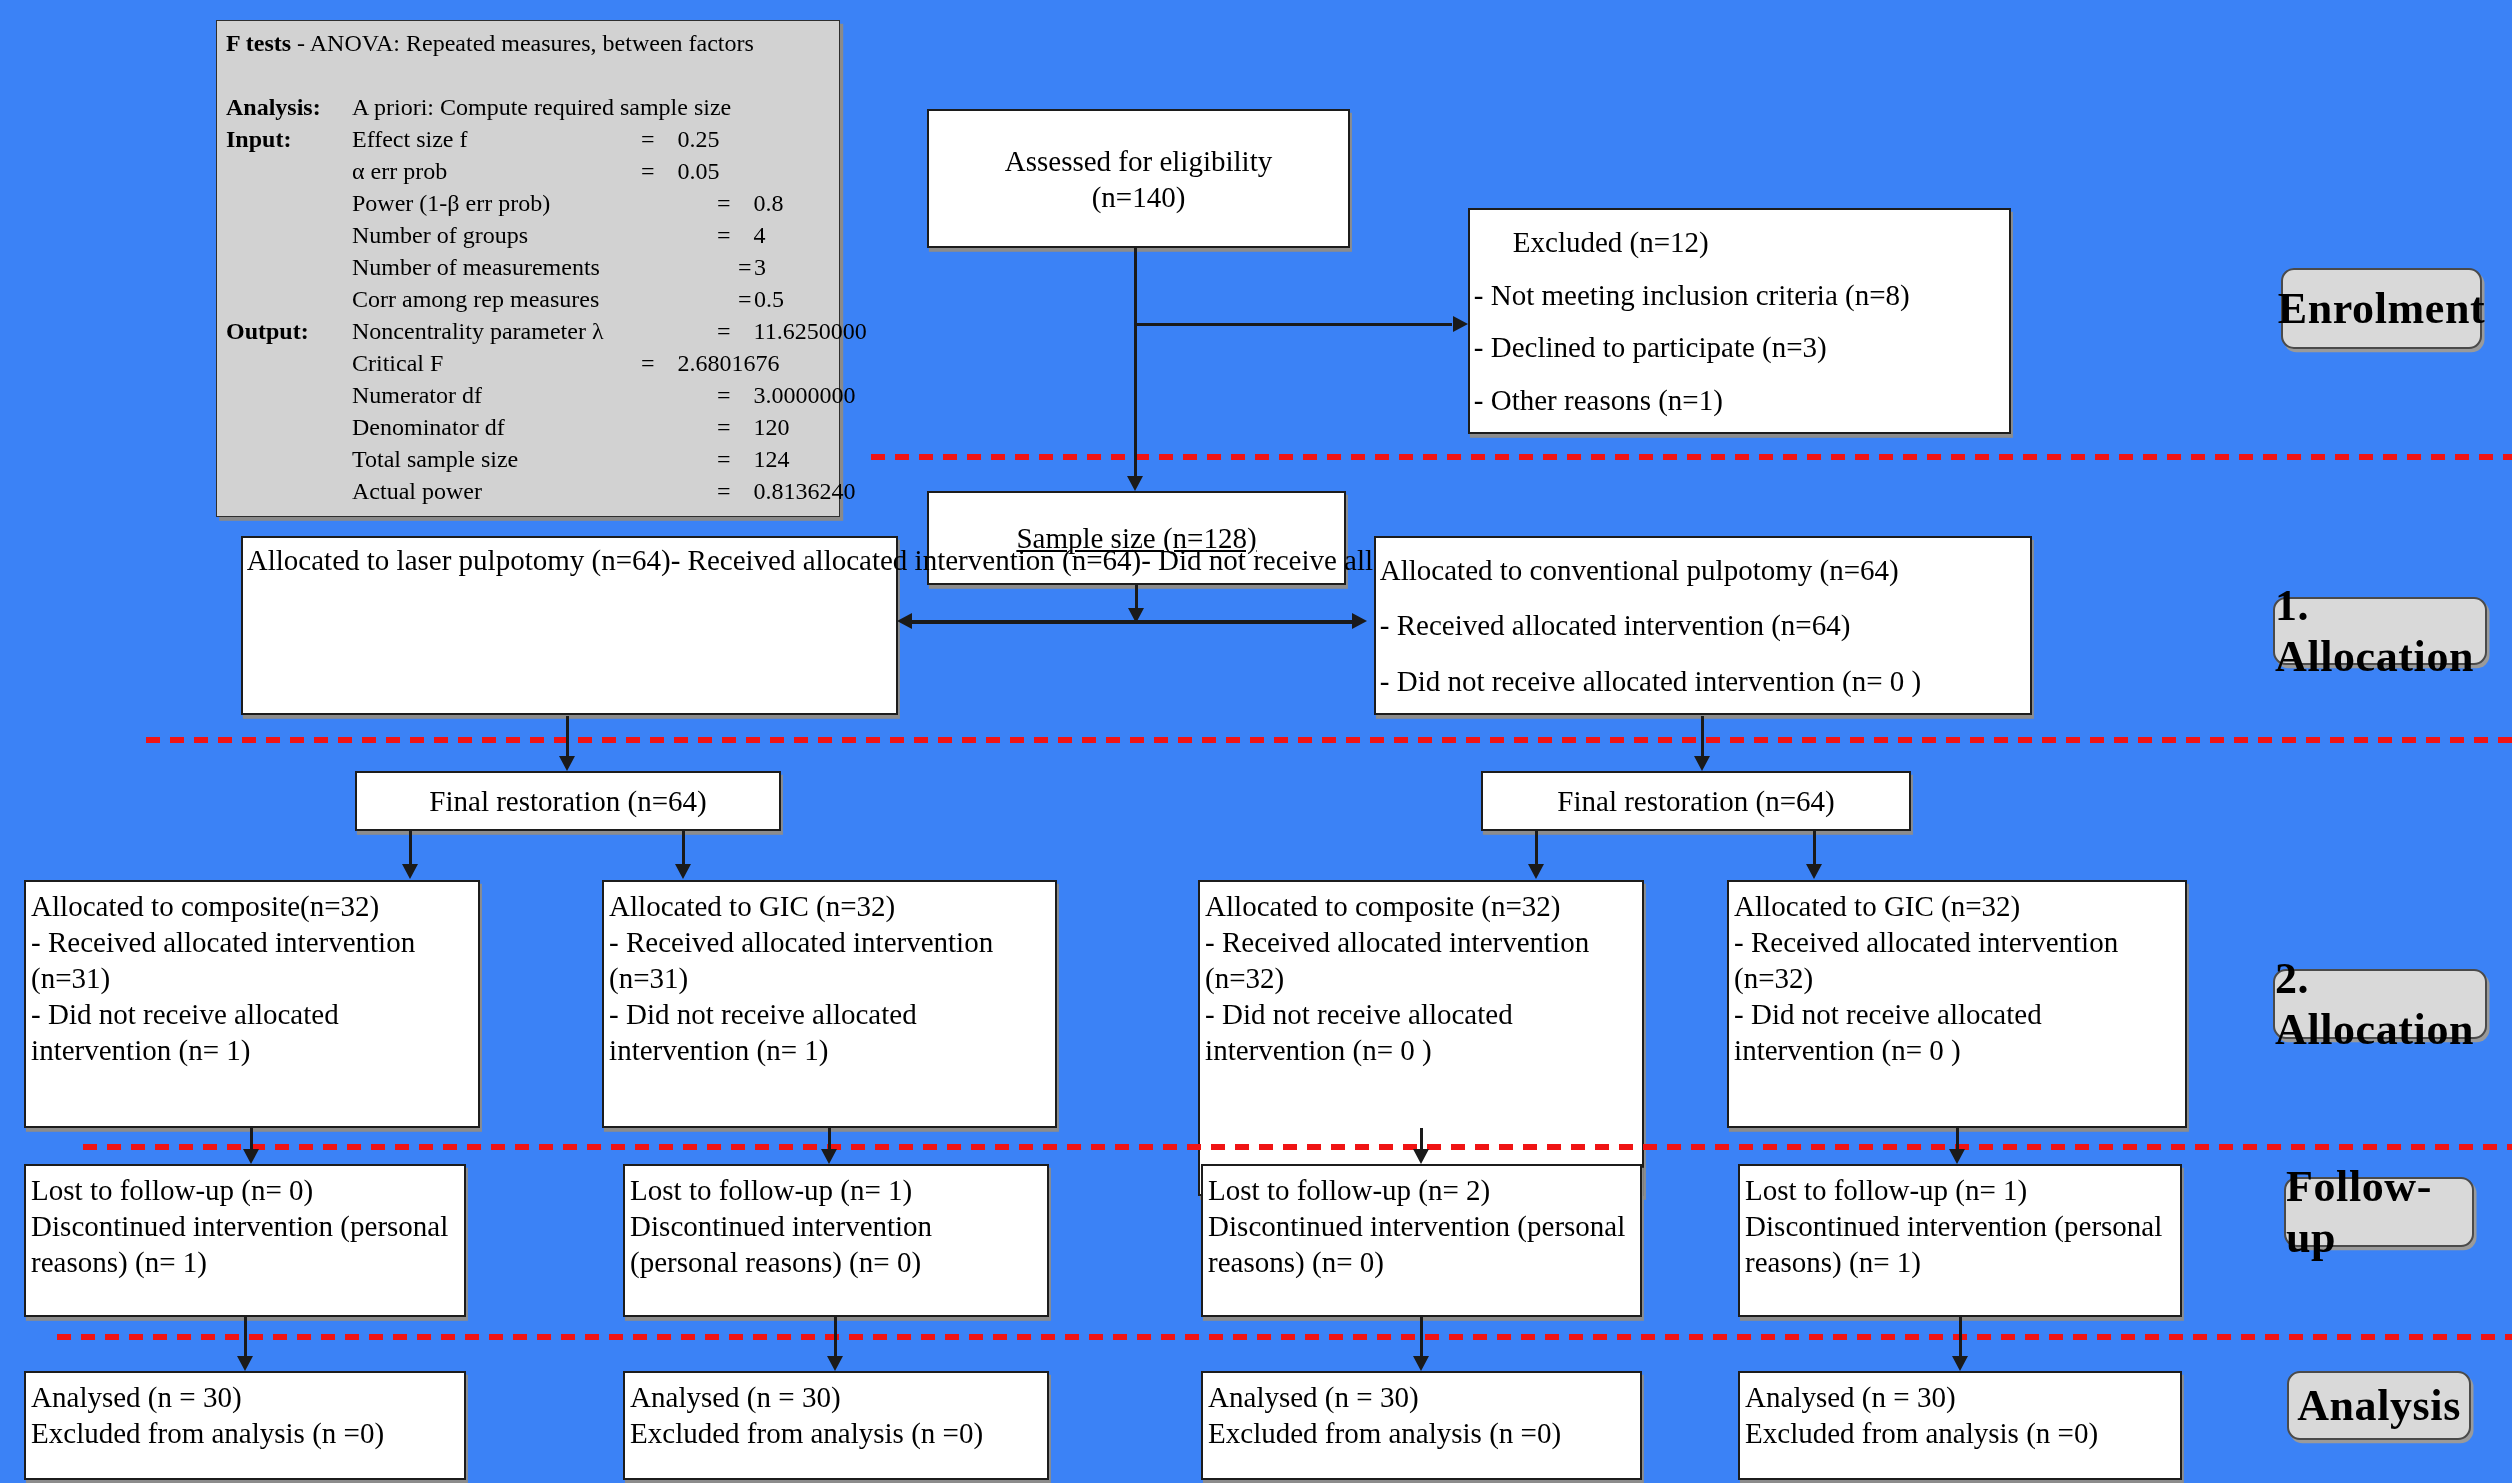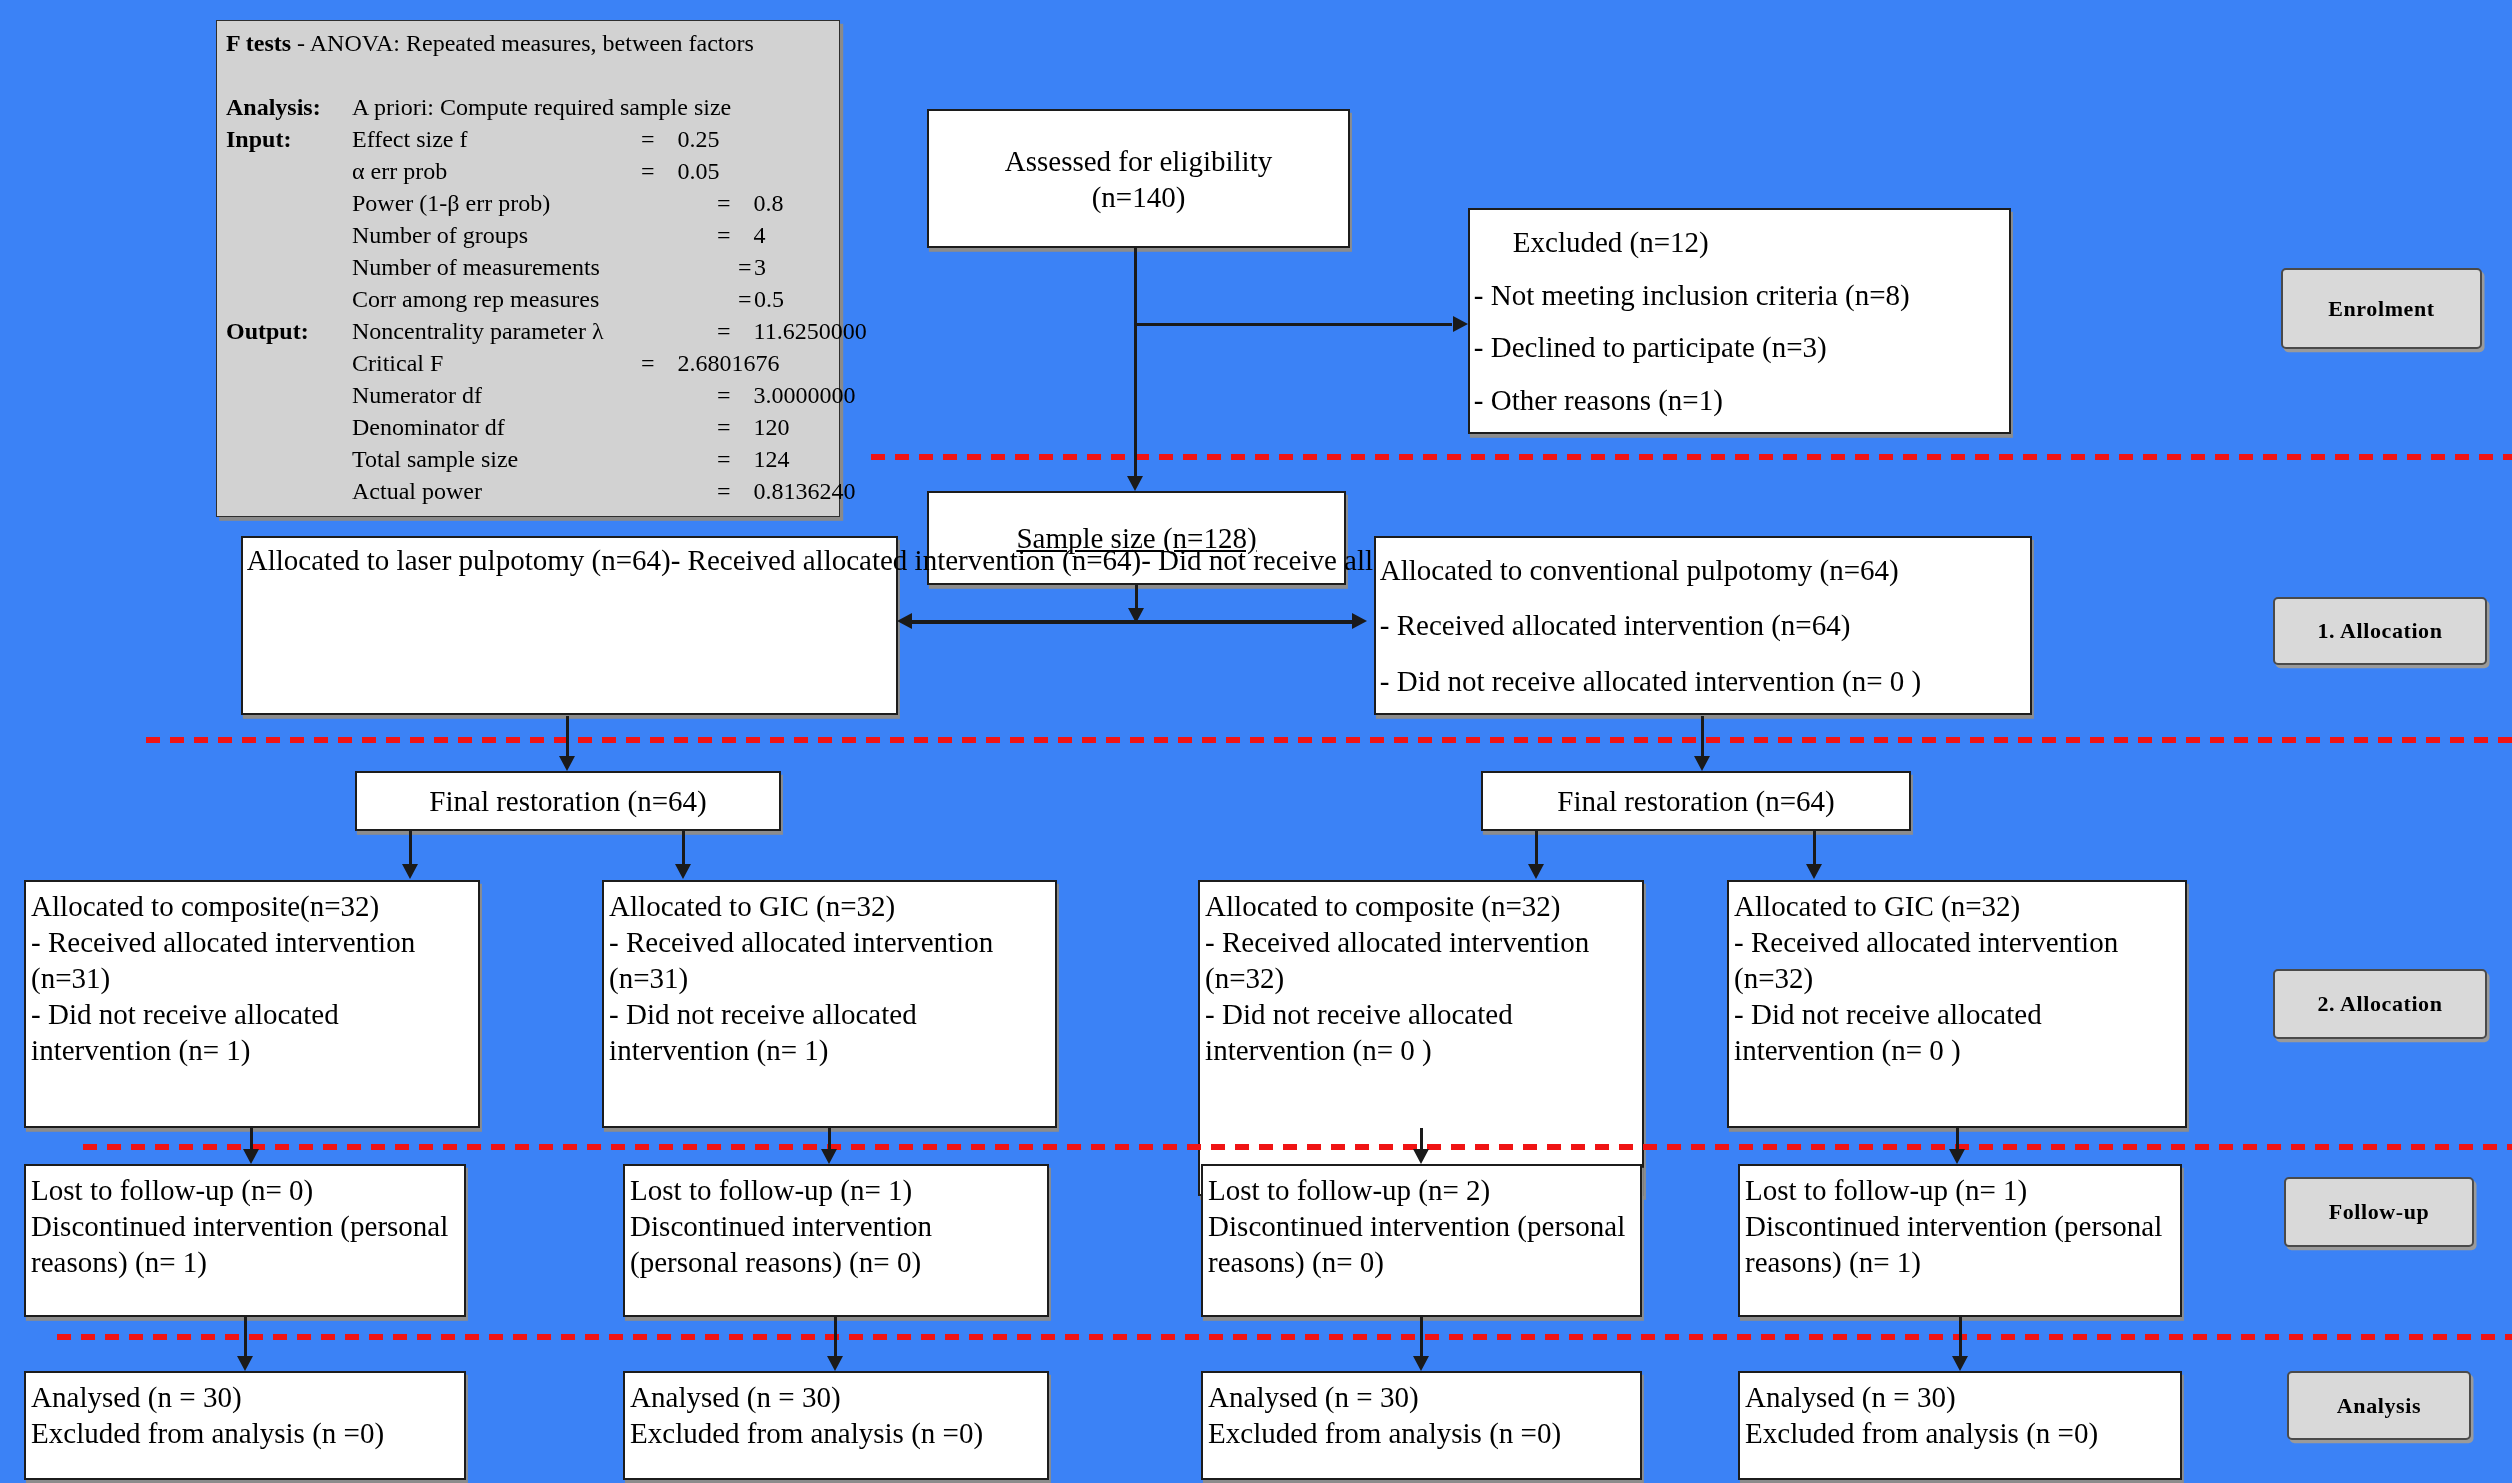--- a/index.html
+++ b/index.html
@@ -33,23 +33,23 @@
   .val{margin-left:23px;}
   .w1 .lbl{width:289px;}
   .w2 .lbl{width:365px;}
   .w3 .lbl{width:386px;}
   .w3 .val{margin-left:2.5px;}
   .spacer50{height:32px;}
   .bold{font-weight:bold;}
   
   .plabel{
     position:absolute; box-sizing:border-box; background:#d9d9d9;
-    border:2.5px solid #4a4a4a; border-radius:5px; box-shadow:2.5px 3.2px 0 #9a9a9a;
+    border:2.5px solid #4a4a4a; border-radius:13px; box-shadow:2.5px 3.2px 0 #9a9a9a;
     display:flex; align-items:center; justify-content:center;
-    font-size:22px; font-weight:bold; letter-spacing:0.6px;
+    font-size:44px; font-weight:bold; letter-spacing:0.6px;
   }
   
   .redline{position:absolute; height:5.7px;
     background:repeating-linear-gradient(90deg,#f01414 0 14px,rgba(0,0,0,0) 14px 24px);}
   
   .cline{position:absolute; background:#1a1a1a;}
   .arrow-d{position:absolute; width:0; height:0;
     border-left:8.3px solid transparent; border-right:8.3px solid transparent;
     border-top:15.3px solid #1a1a1a;}
   .arrow-r{position:absolute; width:0; height:0;

